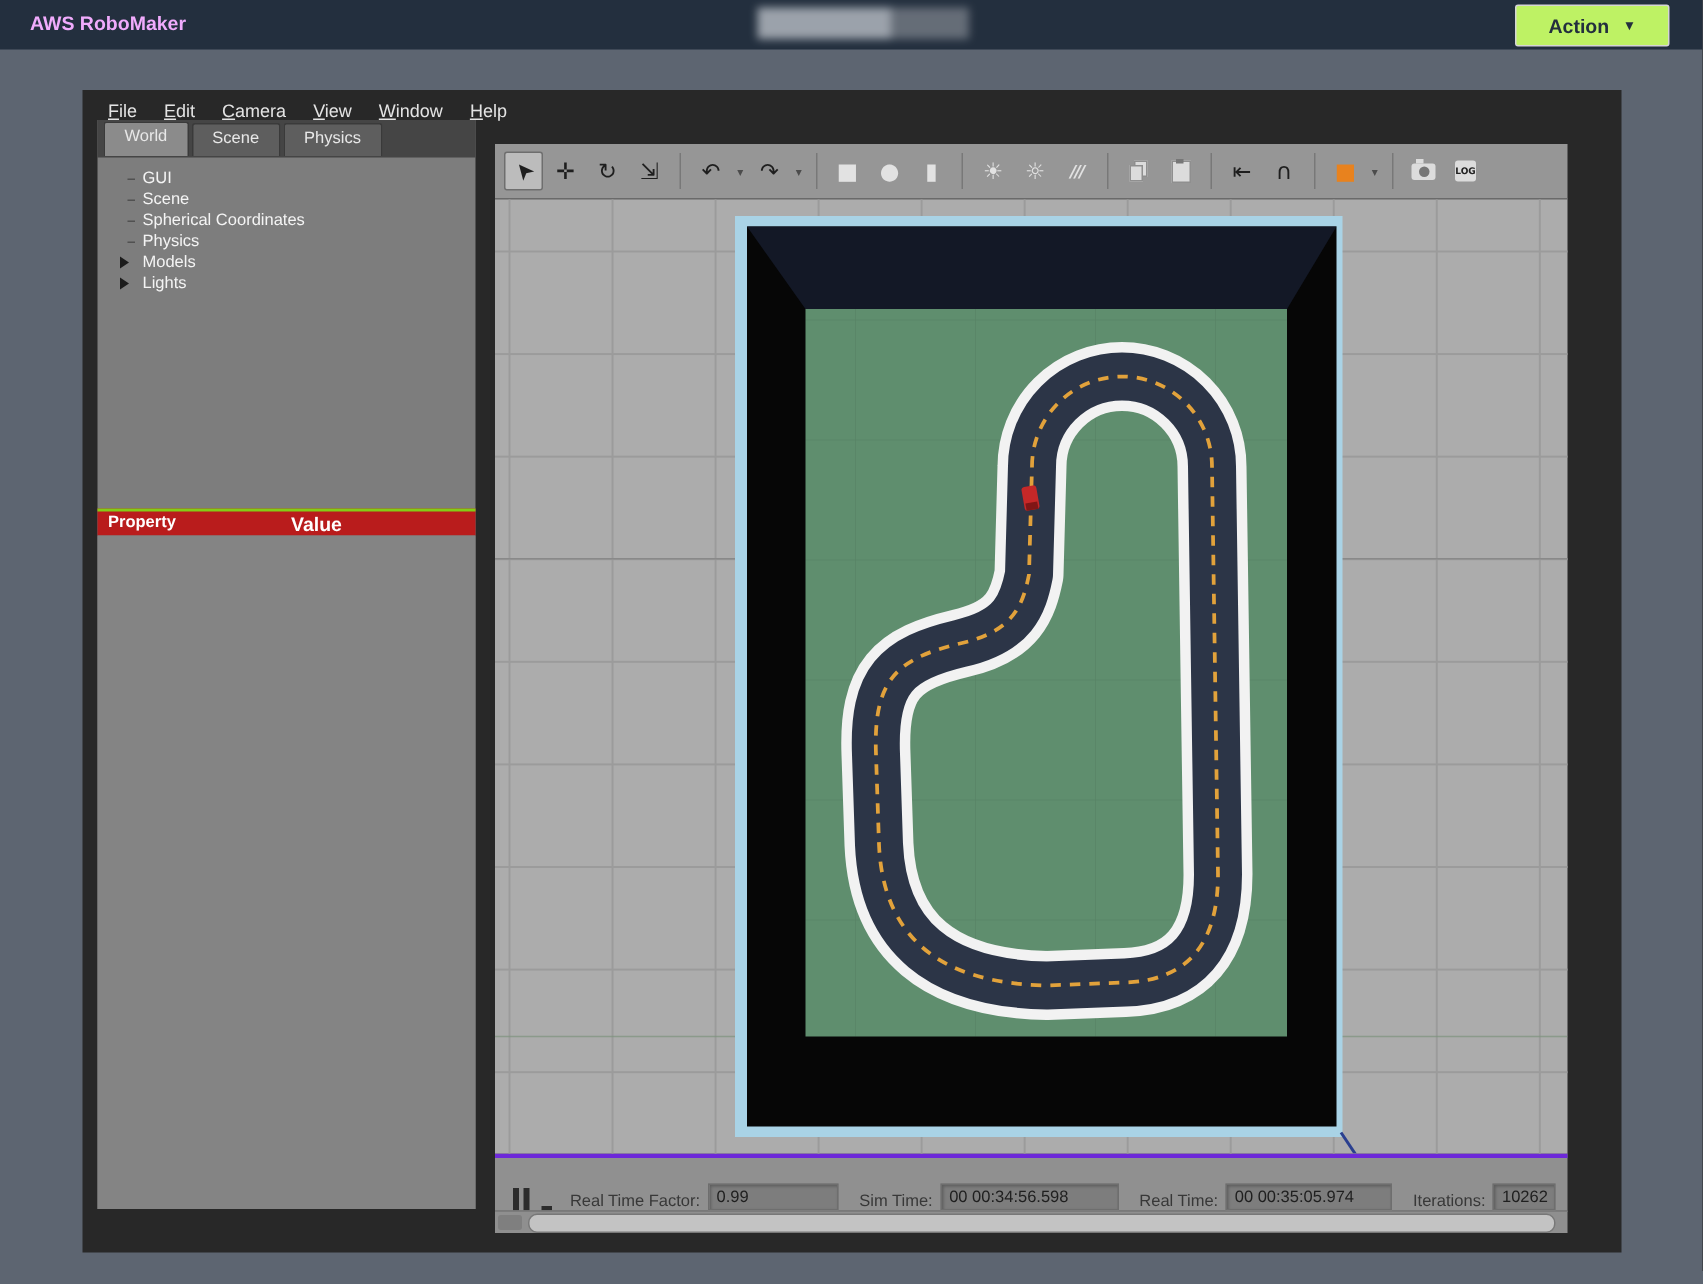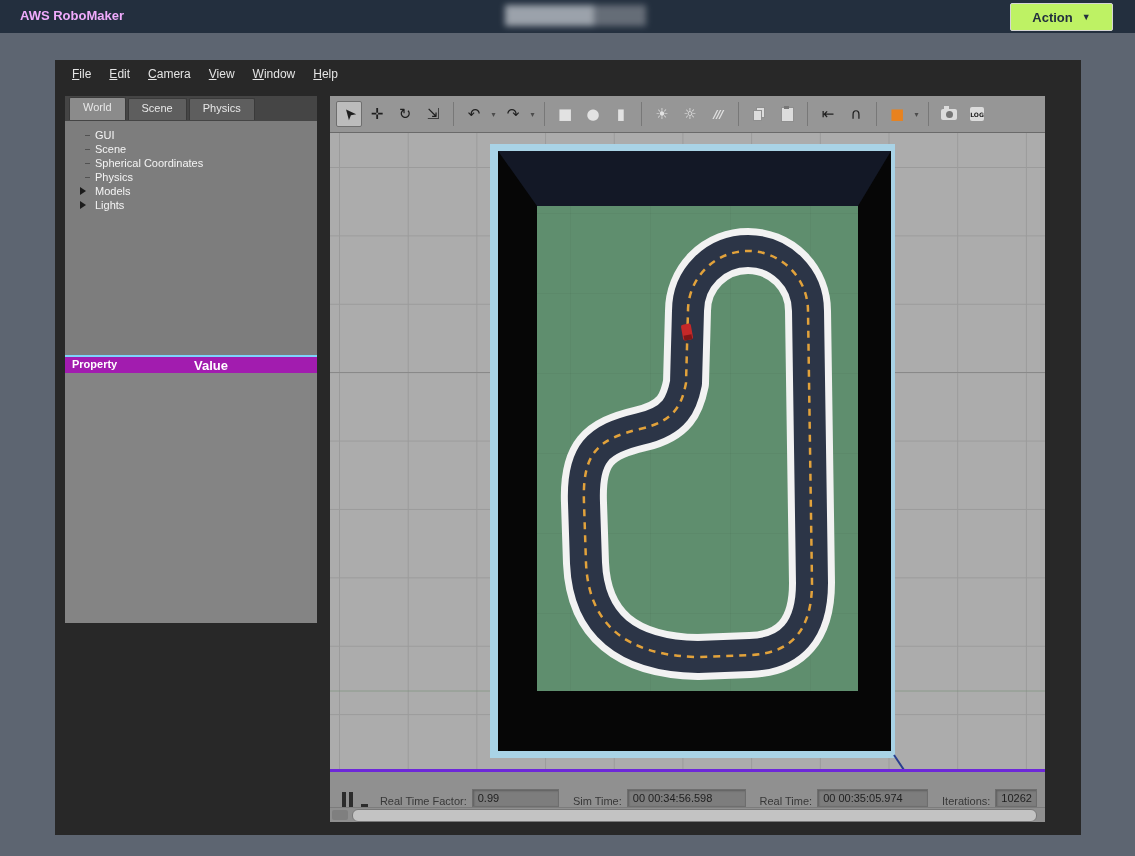--- a/index.html
+++ b/index.html
@@ -18,32 +18,32 @@
   .action-btn .caret{font-size:9px}
 
   
   .gz-window{position:absolute;left:55px;top:60px;width:1026px;height:775px;background:#282828}
 
   .menubar{position:absolute;left:8px;top:2px;height:24px;display:flex;align-items:center}
   .menu-item{color:#e4e4e4;font-size:12px;padding:4px 9px;cursor:default}
   .menu-item u{text-decoration:underline}
 
   
-  .left-panel{position:absolute;left:10px;top:36px;width:252px;height:527px;background:#7d7d7d}
+  .left-panel{position:absolute;left:10px;top:20px;width:252px;height:726px;background:#7d7d7d}
   .tabs{position:absolute;left:0;top:0;width:100%;height:25px;background:#454545;display:flex;padding-left:3px;box-sizing:border-box}
   .tab{margin:2px 1px 0 1px;padding:3px 13px 0 13px;font-size:11px;color:#e8e8e8;background:#5e5e5e;
        border:1px solid #3a3a3a;border-bottom:none;border-radius:2px 2px 0 0;height:22px;box-sizing:border-box}
   .tab.active{background:#8b8b8b;height:23px;margin-top:1px}
   .tree{position:absolute;left:0;top:29px;width:100%;height:226px;padding-top:4px}
   .tree-item{position:relative;padding:0 0 1px 30px;font-size:11px;line-height:13px;color:#f4f4f4;cursor:default}
   .tree-item::before{content:"";position:absolute;left:20px;top:6px;width:5px;height:1px;background:#515151}
   .tree-item.expandable::before{left:15px;top:2px;width:0;height:0;background:transparent;
        border-left:6px solid #1c1c1c;border-top:4px solid transparent;border-bottom:4px solid transparent}
-  .prop-header{position:absolute;left:0;top:259px;width:100%;height:18px;background:#a21caf;
-       border-top:2px solid #7dd3fc;display:flex;box-sizing:border-box}
+  .prop-header{position:absolute;left:0;top:259px;width:100%;height:18px;background:#b91c1c;
+       border-top:2px solid #84cc16;display:flex;box-sizing:border-box}
   .prop-header .col1{width:122px;padding:1px 0 0 7px;color:#fff;font-weight:bold;font-size:11px}
   .prop-header .col2{padding:1px 0 0 0;color:#fff;font-weight:bold;font-size:13px}
   .prop-body{position:absolute;left:0;top:277px;bottom:0;width:100%;background:#848484}
 
   
   .right-col{position:absolute;left:275px;top:36px;width:715px}
 
   .gz-toolbar{height:37px;background:#969696;border-bottom:1px solid #6a6a6a;display:flex;align-items:center;
       padding-left:6px;gap:2px;box-sizing:border-box}
   .tb{width:26px;height:26px;display:flex;align-items:center;justify-content:center;color:#1e1e1e;

